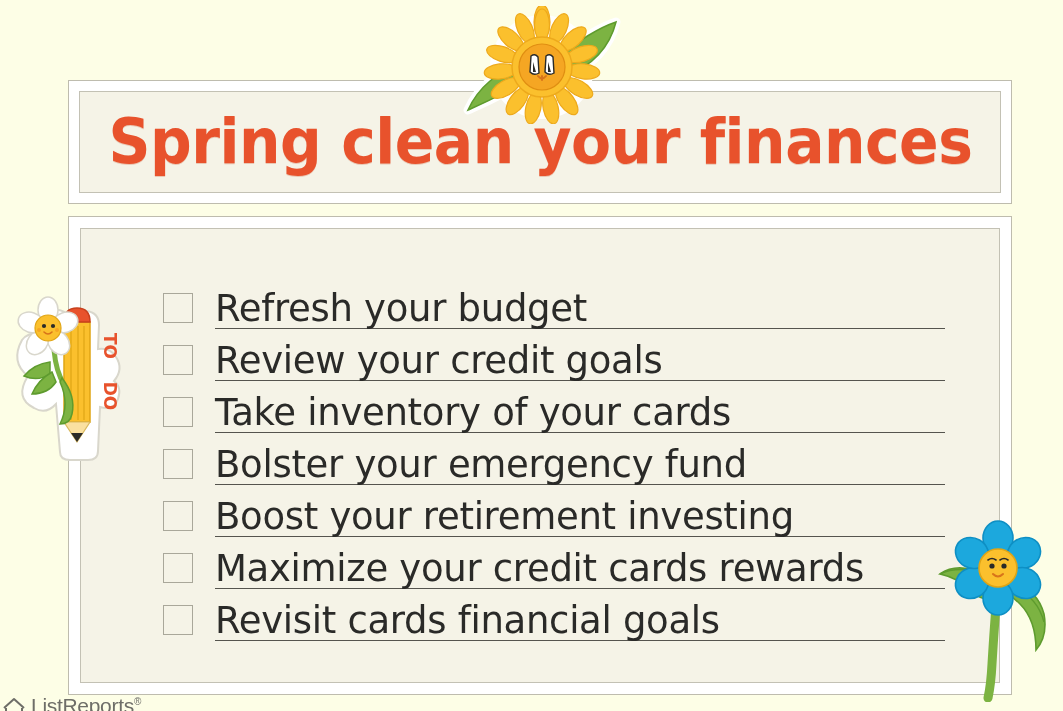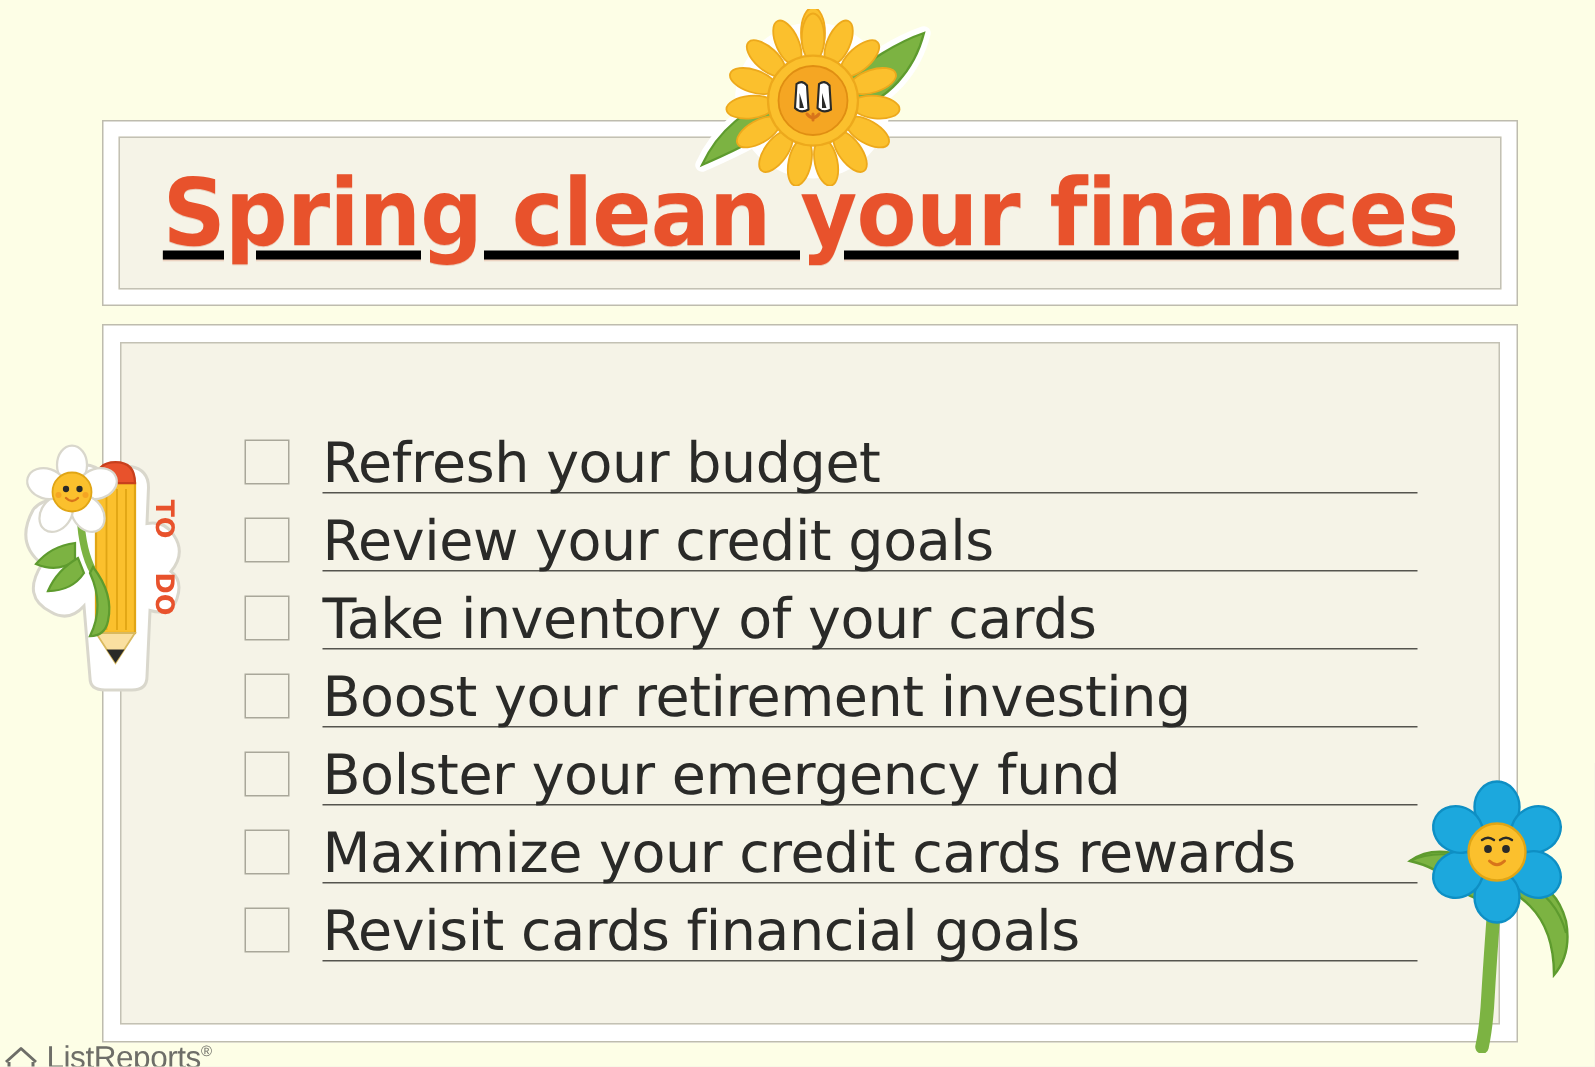--- a/index.html
+++ b/index.html
@@ -37,21 +37,20 @@
     width: 944px;
     height: 479px;
     padding: 11px;
   }
 
   .panel {
     width: 100%;
     height: 100%;
     border: 1px solid #C3C1B4;
     background: #F5F3E7;
-    text-decoration: underline;
   }
 
   
   #title-panel {
     display: flex;
     align-items: center;
     justify-content: center;
   }
 
   #page-title {
@@ -166,27 +165,27 @@
   </div>
   <div class="check-row">
     <div class="checkbox"></div>
     <div class="row-line">
       <span class="row-label">Take inventory of your cards</span>
     </div>
   </div>
   <div class="check-row">
     <div class="checkbox"></div>
     <div class="row-line">
+      <span class="row-label">Bolster your emergency fund</span>
+    </div>
+  </div>
+  <div class="check-row">
+    <div class="checkbox"></div>
+    <div class="row-line">
       <span class="row-label">Boost your retirement investing</span>
-    </div>
-  </div>
-  <div class="check-row">
-    <div class="checkbox"></div>
-    <div class="row-line">
-      <span class="row-label">Bolster your emergency fund</span>
     </div>
   </div>
   <div class="check-row">
     <div class="checkbox"></div>
     <div class="row-line">
       <span class="row-label">Maximize your credit cards rewards</span>
     </div>
   </div>
   <div class="check-row">
     <div class="checkbox"></div>

